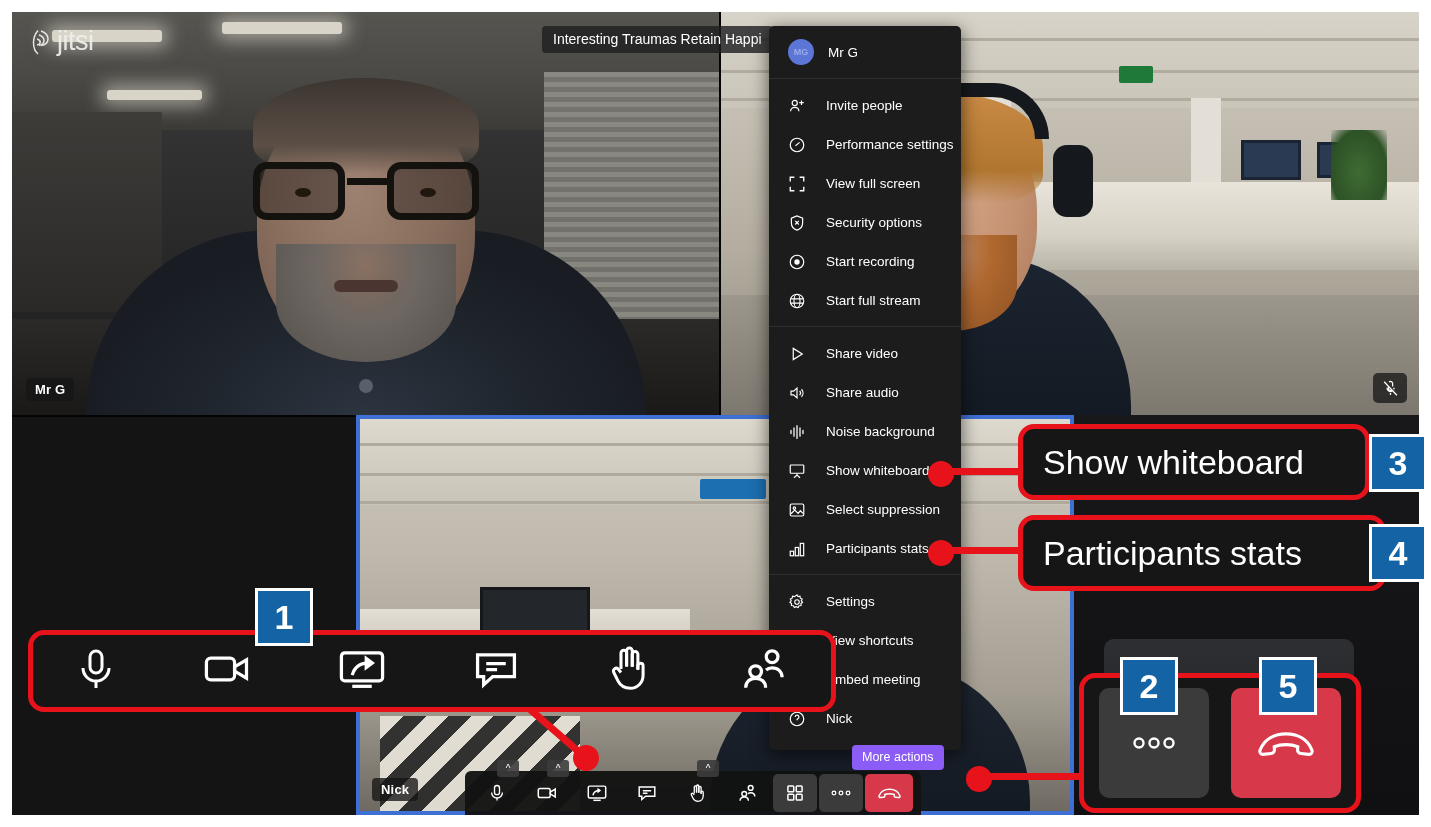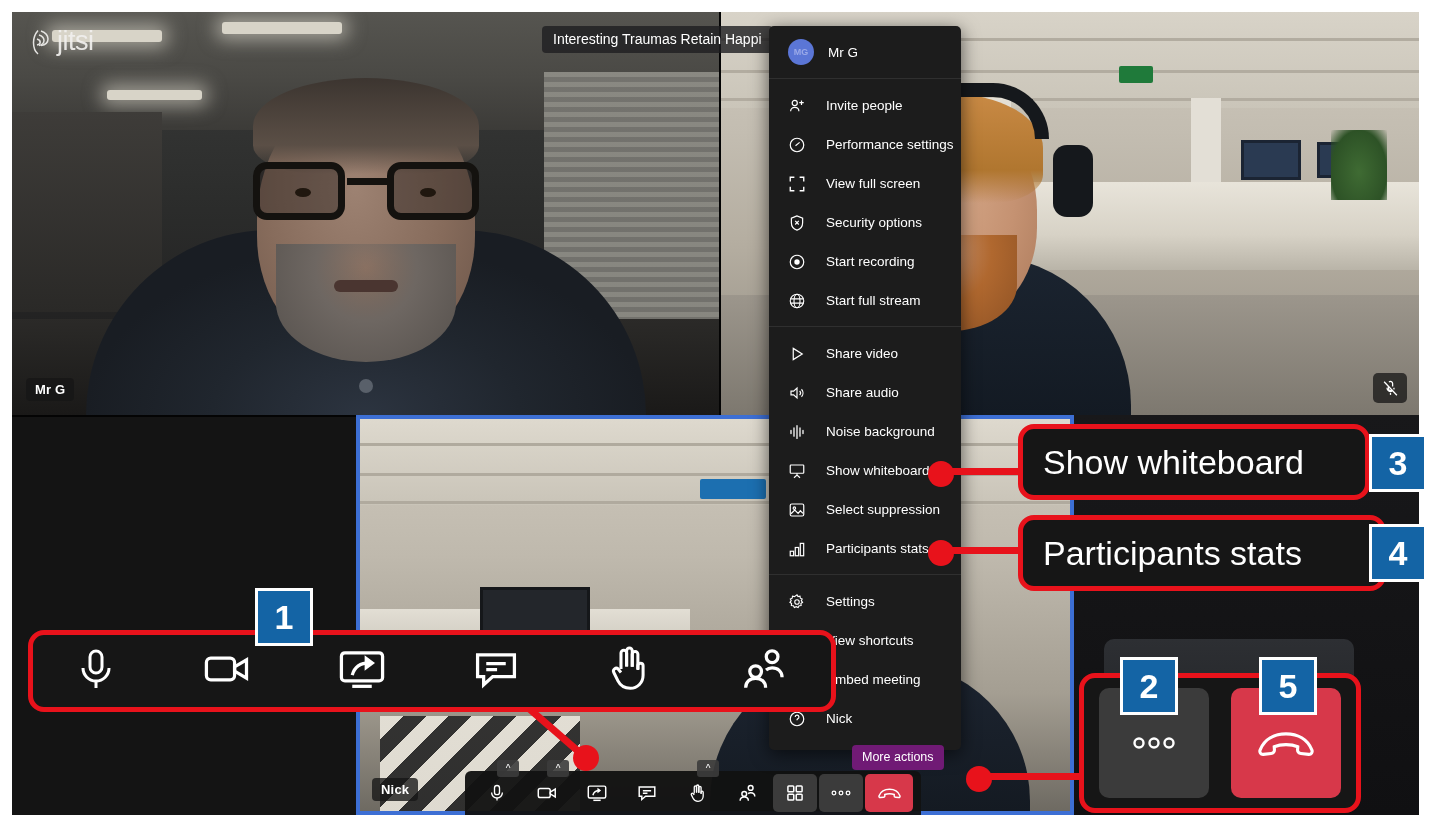--- a/index.html
+++ b/index.html
@@ -330,21 +330,21 @@
   }
   .menu-item .mi-ico {
     width: 18px; height: 18px; flex: 0 0 18px;
     display: flex; align-items: center; justify-content: center;
   }
   .menu-item .mi-ico svg { display: block; }
 
   
   #more-actions-tooltip {
     position: absolute; left: 840px; top: 733px;
-    background: #701a75; color: #ffffff;
+    background: #8b5cf6; color: #ffffff;
     font-size: 12.5px; padding: 5px 10px 6px 10px;
     border-radius: 4px; z-index: 45; white-space: nowrap;
   }
 
   
   #jitsi-toolbar {
     position: absolute; left: 453px; top: 759px;
     height: 44px;
     background: rgba(18,18,18,.96);
     border-radius: 6px 6px 0 0;

